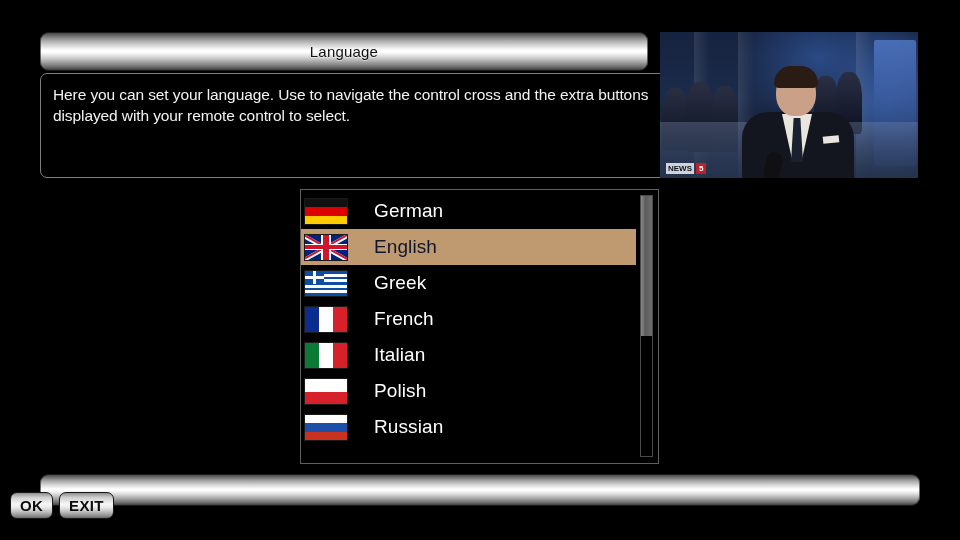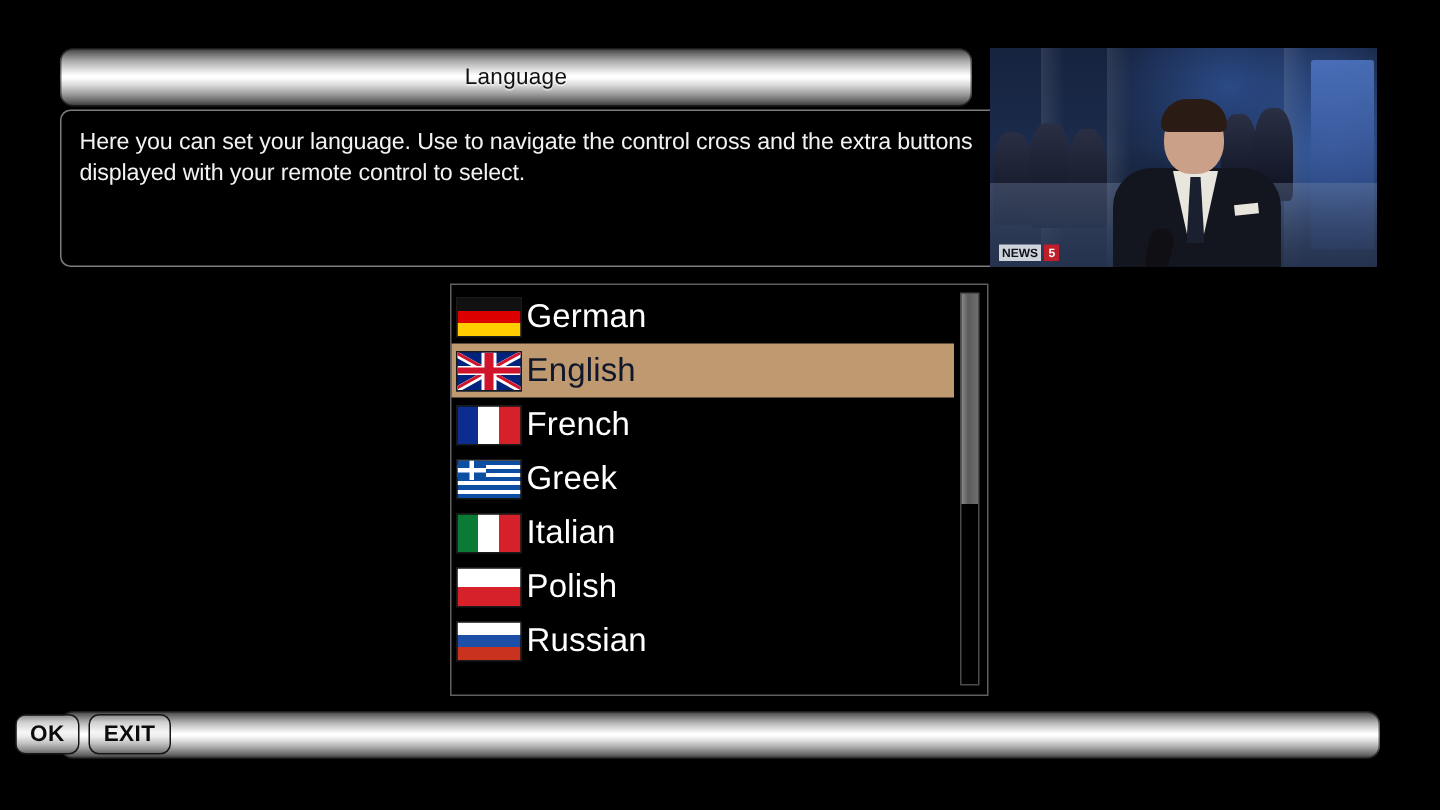--- a/index.html
+++ b/index.html
@@ -84,21 +84,21 @@
     padding:0 3px;font-weight:bold;}
 
   
   .list-panel{
     position:absolute;left:300px;top:189px;width:359px;height:275px;
     background:#000;border:1px solid #5f5f5f;box-sizing:border-box;
   }
   .list-inner{position:absolute;left:0;top:0;right:22px;bottom:0;padding-top:3px;}
   .row{height:36px;display:flex;align-items:center;padding-left:3px;box-sizing:border-box;}
   .row.sel{background:#bf9970;}
-  .row-label{font-size:22px;color:#ffffff;margin-left:3px;
+  .row-label{font-size:19px;color:#ffffff;margin-left:26px;
     font-family:"Liberation Sans","DejaVu Sans",sans-serif;letter-spacing:.1px;}
   .row.sel .row-label{color:#0f172a;}
   .flag{width:44px;height:27px;border:1px solid #1a1a1a;box-sizing:border-box;
     position:relative;overflow:hidden;flex:none;}
 
   
   .f-de{background:linear-gradient(to bottom,#111 0 33.3%,#d00 33.3% 66.6%,#fc0 66.6% 100%);}
   .f-fr{background:linear-gradient(to right,#0a2d8f 0 33.3%,#fff 33.3% 66.6%,#d6202a 66.6% 100%);}
   .f-it{background:linear-gradient(to right,#0a7a35 0 33.3%,#fff 33.3% 66.6%,#d6202a 66.6% 100%);}
   .f-pl{background:linear-gradient(to bottom,#fff 0 50%,#d6202a 50% 100%);}
@@ -119,21 +119,21 @@
   .f-gb .chr{left:0;top:43%;width:100%;height:14%;background:#cf142b;}
 
   
   .scroll-track{position:absolute;right:5px;top:5px;width:13px;bottom:6px;
     background:#000;border:1px solid #4a4a4a;box-sizing:border-box;}
   .scroll-thumb{position:absolute;left:0;right:0;top:0;height:140px;
     background:linear-gradient(to right,#8a8a8a,#5c5c5c 40%,#6e6e6e);}
 
   
   .bottom-bar{position:absolute;left:40px;top:474px;width:880px;height:32px;}
-  .btn-wrap{position:absolute;left:10px;top:476px;display:flex;gap:6px;}
+  .btn-wrap{position:absolute;left:10px;top:492px;display:flex;gap:6px;}
   .btn{
     min-width:42px;height:27px;border-radius:7px;
     border:1.5px solid #161616;box-sizing:border-box;
     display:flex;align-items:center;justify-content:center;
     padding:0 9px;
     background:linear-gradient(to bottom,
       #8e8e8e 0%, #cfcfcf 18%, #f6f6f6 44%, #ececec 56%,
       #c2c2c2 74%, #8c8c8c 92%, #6a6a6a 100%);
     color:#0c0c0c;font-size:15px;font-weight:bold;letter-spacing:.3px;
     font-family:"Liberation Sans","DejaVu Sans",sans-serif;
@@ -193,34 +193,34 @@
             <i class="d2r"></i>
           <i class="cv"></i>
             <i class="ch"></i>
             <i class="cvr"></i>
             <i class="chr"></i>
         </span>
         <span class="row-label">English</span>
       </div>
 
       <div class="row">
-        <span class="flag f-fr"></span>
-        <span class="row-label">French</span>
-      </div>
-
-      <div class="row">
         <span class="flag f-gr">
           <i class="gr-canton"></i>
             <i class="gr-cv"></i>
             <i class="gr-ch"></i>
         </span>
         <span class="row-label">Greek</span>
       </div>
 
       <div class="row">
+        <span class="flag f-fr"></span>
+        <span class="row-label">French</span>
+      </div>
+
+      <div class="row">
         <span class="flag f-it"></span>
         <span class="row-label">Italian</span>
       </div>
 
       <div class="row">
         <span class="flag f-pl"></span>
         <span class="row-label">Polish</span>
       </div>
 
       <div class="row">

